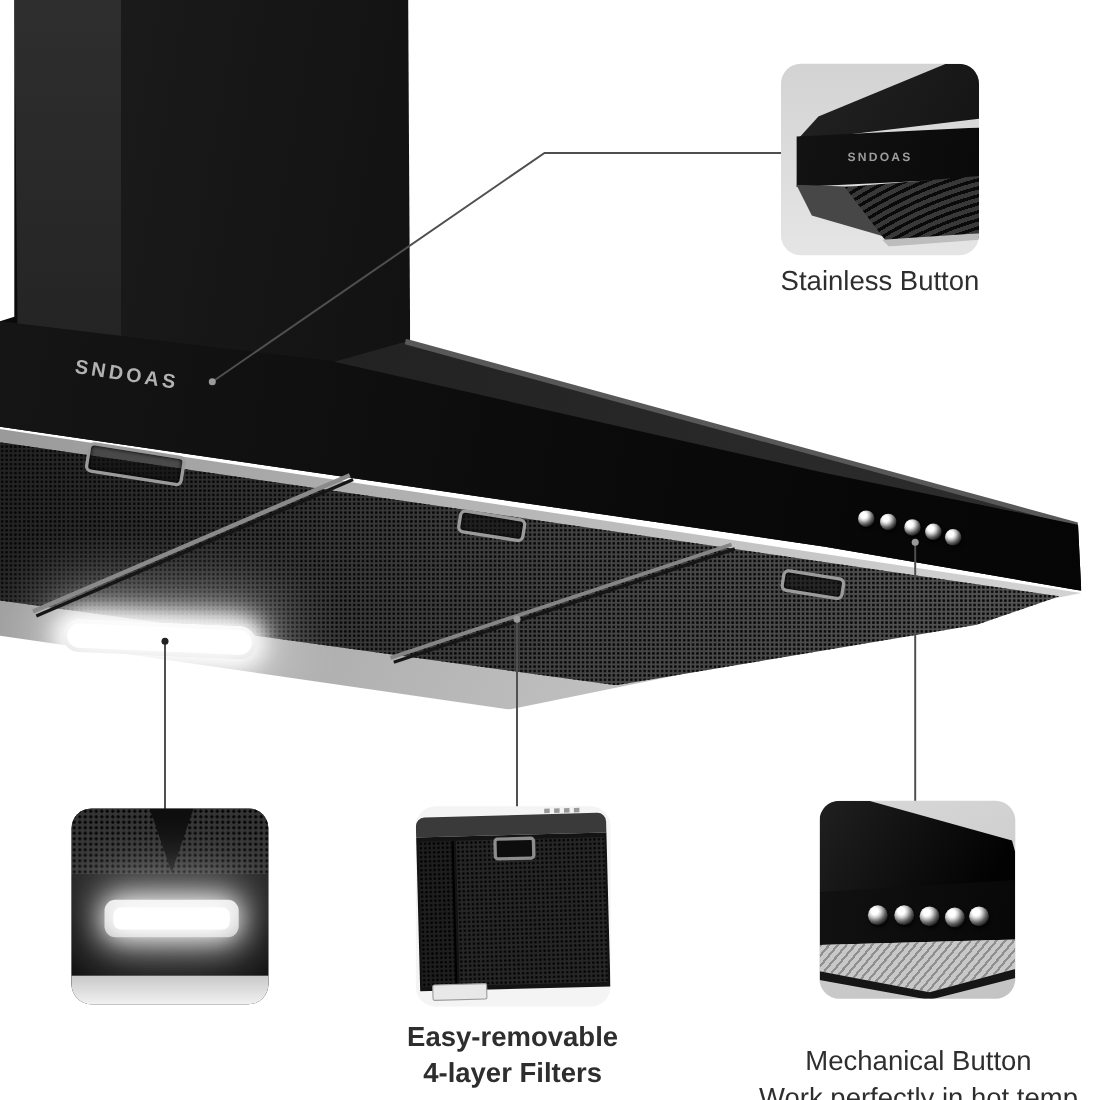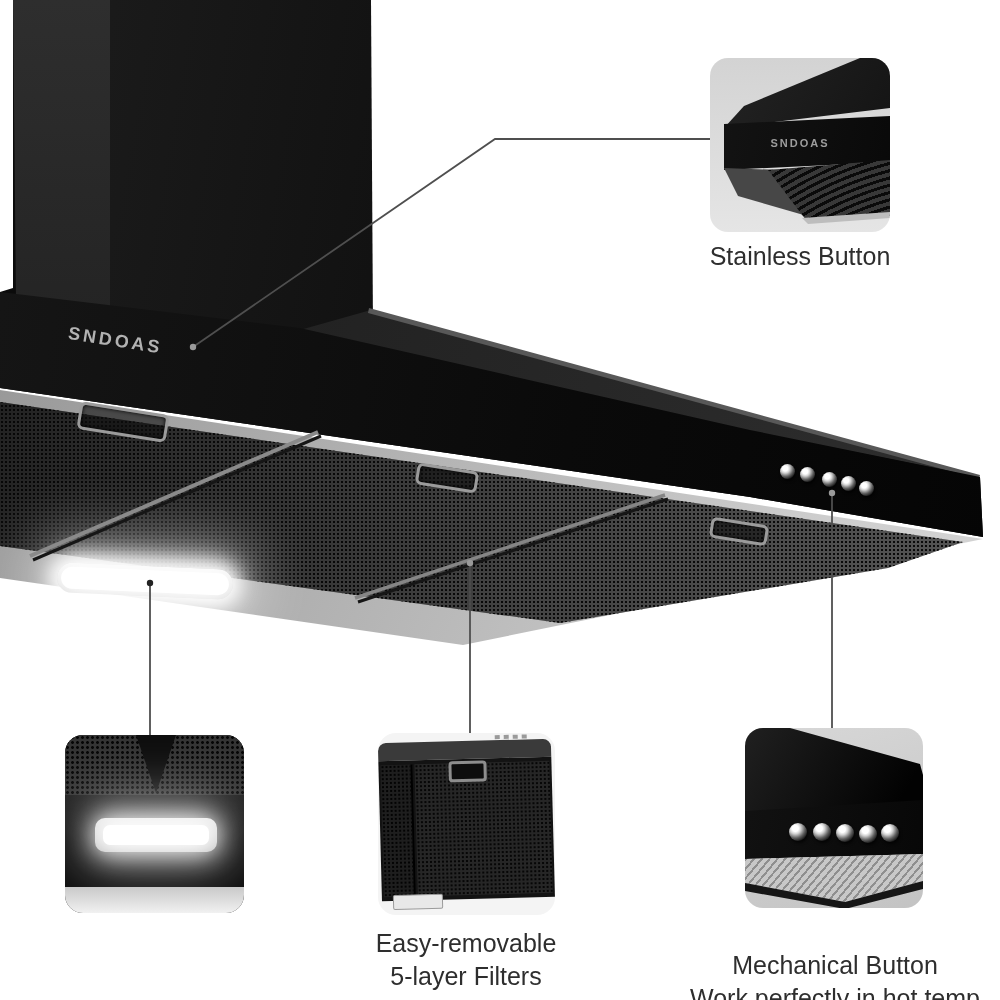--- a/index.html
+++ b/index.html
@@ -102,21 +102,21 @@
     clip-path:polygon(0 131px,178px 126px,178px 153px,100px 174px,0 155px);}
   #inset-button .bi-bottom{background:#161616;
     clip-path:polygon(0 155px,100px 174px,178px 153px,178px 161px,100px 181px,0 163px);}
 
   
   #brand-logo{left:70px;top:323px;width:120px;font-size:18px;font-weight:bold;
     letter-spacing:3px;color:#b2b2b2;transform:rotate(9deg);transform-origin:left top;}
   .caption{position:absolute;text-align:center;color:#2e2e2e;font-size:25px;line-height:33px;}
   #caption-steel{left:695px;top:240px;width:210px;}
   #caption-led{left:30px;top:926px;width:250px;}
-  #caption-filter{left:351px;top:927px;width:230px;}
+  #caption-filter{left:351px;top:927px;width:230px;font-weight:bold;}
   #caption-button{left:675px;top:949px;width:320px;}
 </style>
 </head>
 <body>
 
 <div id="stage">
 
   <div class="full" id="hood-mass"></div>
   <div class="full" id="chimney-left"></div>
   <div class="full" id="chimney-front"></div>
@@ -202,20 +202,20 @@
     <div class="abs knob bi-knob" style="left:136px;top:96px;"></div>
     <div class="full bi-hatch"></div>
     <div class="full bi-bottom"></div>
   </div>
 
   <div class="caption" id="caption-steel">
     <div>Stainless Button</div>
   </div>
   <div class="caption" id="caption-filter">
     <div>Easy-removable</div>
-    <div>5-layer Filters</div>
+    <div>4-layer Filters</div>
   </div>
   <div class="caption" id="caption-button">
     <div>Mechanical Button</div>
     <div>Work perfectly in hot temp</div>
   </div>
 
 </div>
 
 </body></html>

